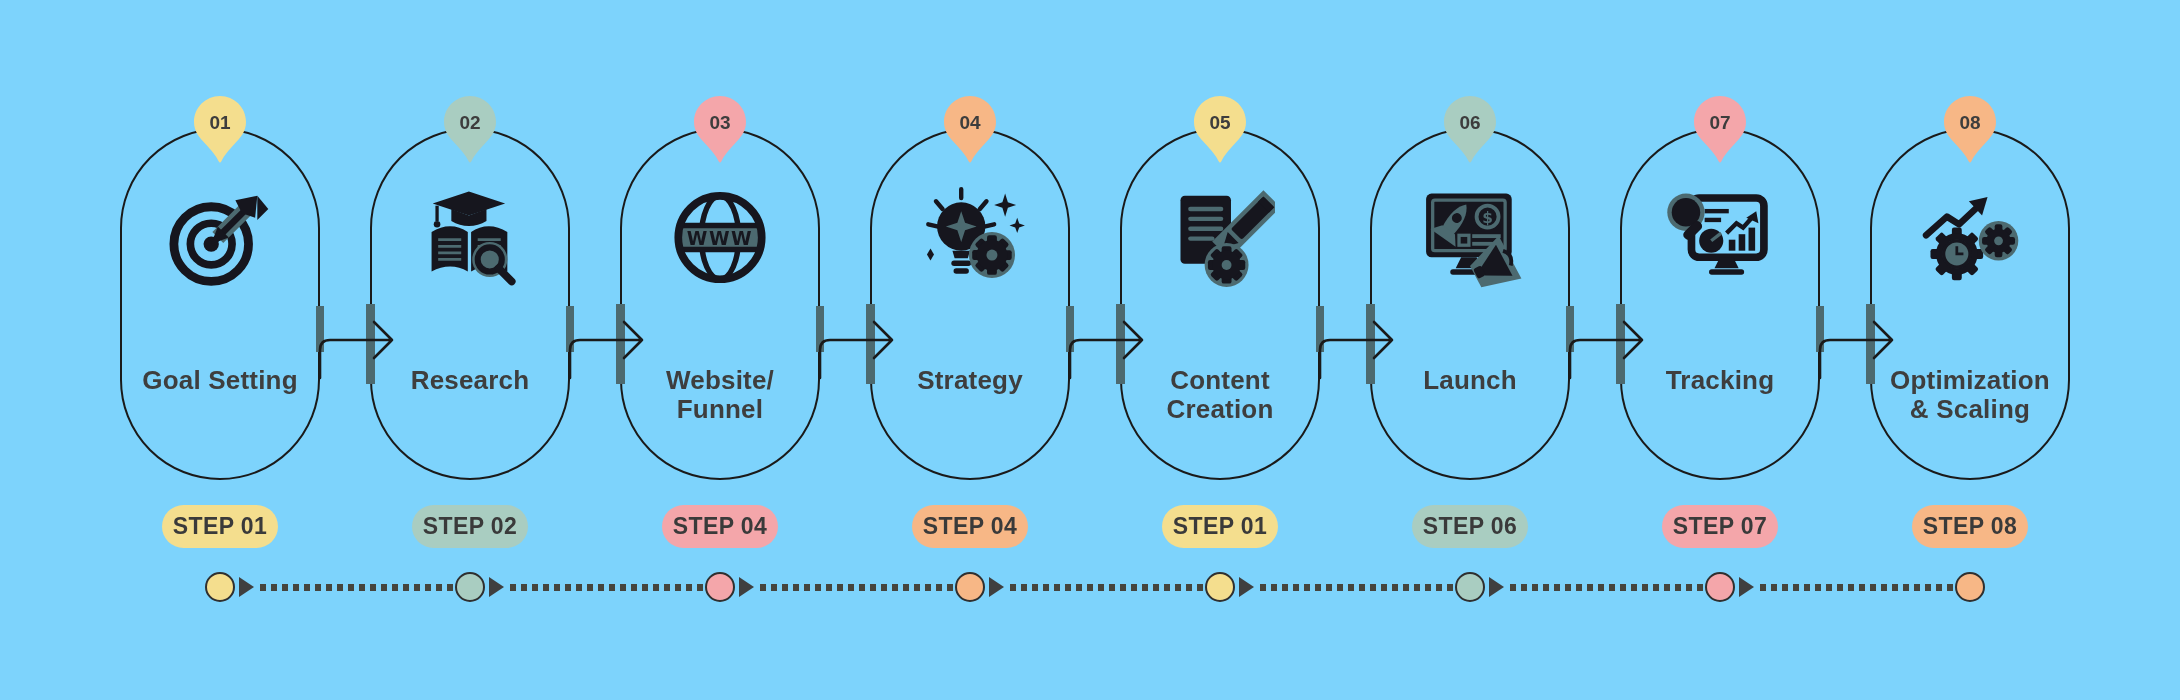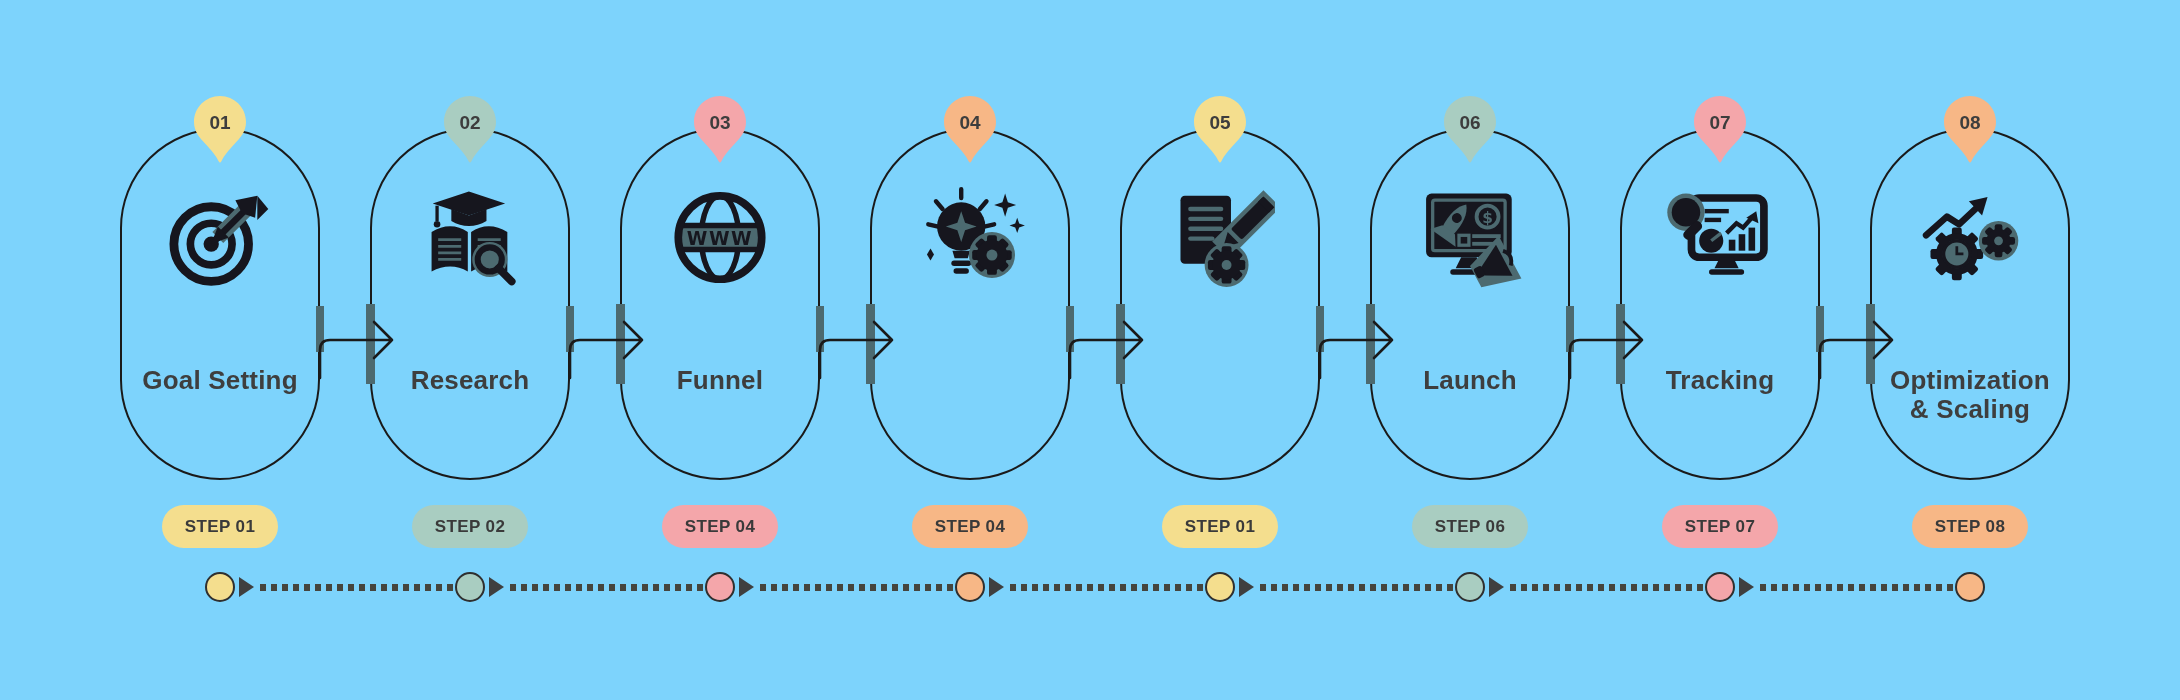--- a/index.html
+++ b/index.html
@@ -11,21 +11,21 @@
   .pin{position:absolute;left:calc(var(--cx) - 27px);top:95px;z-index:3;}
   .pin path{fill:var(--accent);}
   .pin-num{position:absolute;left:calc(var(--cx) - 27px);top:112px;width:54px;height:22px;
            line-height:22px;text-align:center;font-size:19px;font-weight:bold;color:#3D3D3D;z-index:4;}
   .icon-box{position:absolute;left:calc(var(--cx) - 56px);top:186px;width:112px;height:102px;
             display:flex;align-items:center;justify-content:center;}
   .label{position:absolute;left:calc(var(--cx) - 110px);top:322px;width:220px;text-align:center;
          font-size:26px;line-height:29px;font-weight:bold;color:#3E3E3E;letter-spacing:.2px;margin-top:44px;}
   .pill{position:absolute;left:calc(var(--cx) - 58px);top:505px;width:116px;height:43px;border-radius:22px;
         background:var(--accent);display:flex;align-items:center;justify-content:center;}
-  .pill span{font-size:17px;font-weight:bold;color:#3A3A3A;letter-spacing:.4px;}
+  .pill span{font-size:23px;font-weight:bold;color:#3A3A3A;letter-spacing:.4px;}
   
   .conn{position:absolute;left:var(--gx);top:300px;width:90px;height:90px;z-index:2;}
   .patch{position:absolute;background:#4C6A70;}
   .patch.p1{left:4px;top:6px;width:8px;height:46px;}
   .patch.p2{left:54px;top:4px;width:9px;height:80px;}
   .conn svg{position:absolute;left:0;top:0;overflow:visible;}
   .conn-line{fill:none;stroke:#1A1A1A;stroke-width:2.6;stroke-linecap:round;stroke-linejoin:round;}
   
   .tl-dot{position:absolute;left:calc(var(--cx) - 15px);top:572px;width:30px;height:30px;border-radius:50%;
           background:var(--accent);border:2px solid #2F2F2F;box-sizing:border-box;z-index:2;}
@@ -112,20 +112,21 @@
       <svg width="110" height="101" viewBox="0 0 100 92">
         <ellipse class="ics" cx="50" cy="46" rx="17" ry="38" stroke-width="5"></ellipse>
         <rect class="icbg" x="10" y="35" width="80" height="22"></rect>
         <path class="ics" d="M13 35 H87" stroke-width="5"></path>
         <path class="ics" d="M13 57 H87" stroke-width="5"></path>
         <circle class="ics" cx="50" cy="46" r="38" stroke-width="7"></circle>
         <text x="50" y="52.5" text-anchor="middle" font-family="'DejaVu Sans',sans-serif" font-size="17" font-weight="bold" fill="#16161E" letter-spacing="1.5">WWW</text>
       </svg>
     </div>
     <div class="label">
+      <div>Website/</div>
       <div>Funnel</div>
     </div>
     <div class="pill">
         <span>STEP 04</span>
       </div>
   </div>
 
   <div class="step" style="--cx: 970px; --accent: #F7B786;">
     <div class="capsule"></div>
     <svg class="pin" width="54" height="68" viewBox="0 0 54 68">
@@ -154,20 +155,21 @@
           <rect x="65.5" y="44" width="9" height="10" rx="2" transform="rotate(315 70 62)"></rect>
         </g>
         <circle class="ic" cx="70" cy="62" r="14"></circle>
         <circle class="icbg" cx="70" cy="62" r="5"></circle>
         <path class="ic" d="M82 6 L84.5 14 L92 16.5 L84.5 19 L82 27 L79.5 19 L72 16.5 L79.5 14 Z"></path>
         <path class="ic" d="M93 28 l1.8 5.2 5.2 1.8 -5.2 1.8 -1.8 5.2 -1.8 -5.2 -5.2 -1.8 5.2 -1.8 z"></path>
         <path class="ic" d="M14 56 l3.2 5.5 -3.2 5.5 -3.2 -5.5 z"></path>
       </svg>
     </div>
     <div class="label">
+      <div>Strategy</div>
     </div>
     <div class="pill">
         <span>STEP 04</span>
       </div>
   </div>
 
   <div class="step" style="--cx: 1220px; --accent: #F4DE8E;">
     <div class="capsule"></div>
     <svg class="pin" width="54" height="68" viewBox="0 0 54 68">
         <path d="M27 1 C41.4 1 53 12.6 53 27 C53 36.5 47.5 42.5 41.5 49 C36.5 54.4 31 60.5 28.5 66 Q27 69 25.5 66 C23 60.5 17.5 54.4 12.5 49 C6.5 42.5 1 36.5 1 27 C1 12.6 12.6 1 27 1 Z"></path>
@@ -197,20 +199,22 @@
           <rect x="51.5" y="54" width="9" height="9" rx="2" transform="rotate(180 56 71)"></rect>
           <rect x="51.5" y="54" width="9" height="9" rx="2" transform="rotate(225 56 71)"></rect>
           <rect x="51.5" y="54" width="9" height="9" rx="2" transform="rotate(270 56 71)"></rect>
           <rect x="51.5" y="54" width="9" height="9" rx="2" transform="rotate(315 56 71)"></rect>
         </g>
         <circle class="ic" cx="56" cy="71" r="13"></circle>
         <circle class="icbg" cx="56" cy="71" r="4.5"></circle>
       </svg>
     </div>
     <div class="label">
+      <div>Content</div>
+      <div>Creation</div>
     </div>
     <div class="pill">
         <span>STEP 01</span>
       </div>
   </div>
 
   <div class="step" style="--cx: 1470px; --accent: #A9CDC1;">
     <div class="capsule"></div>
     <svg class="pin" width="54" height="68" viewBox="0 0 54 68">
         <path d="M27 1 C41.4 1 53 12.6 53 27 C53 36.5 47.5 42.5 41.5 49 C36.5 54.4 31 60.5 28.5 66 Q27 69 25.5 66 C23 60.5 17.5 54.4 12.5 49 C6.5 42.5 1 36.5 1 27 C1 12.6 12.6 1 27 1 Z"></path>

